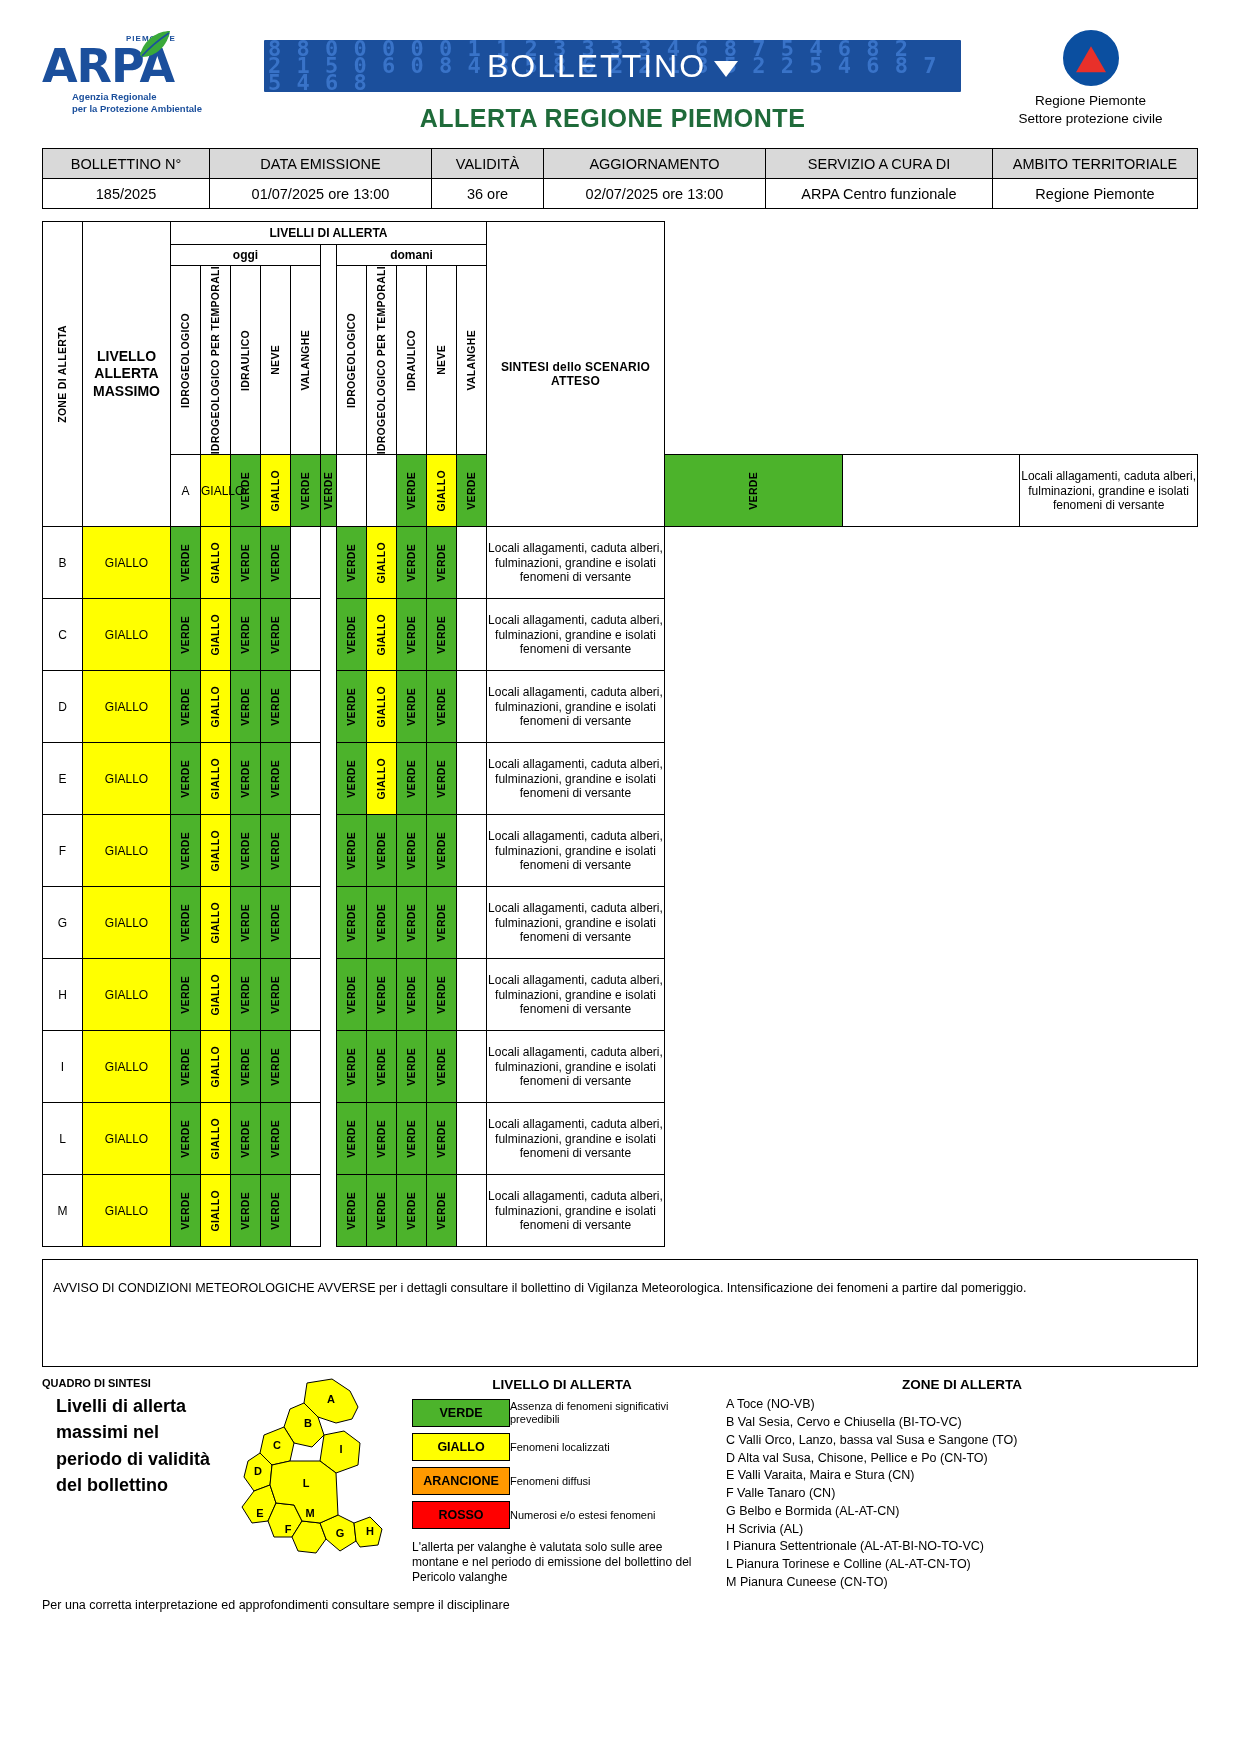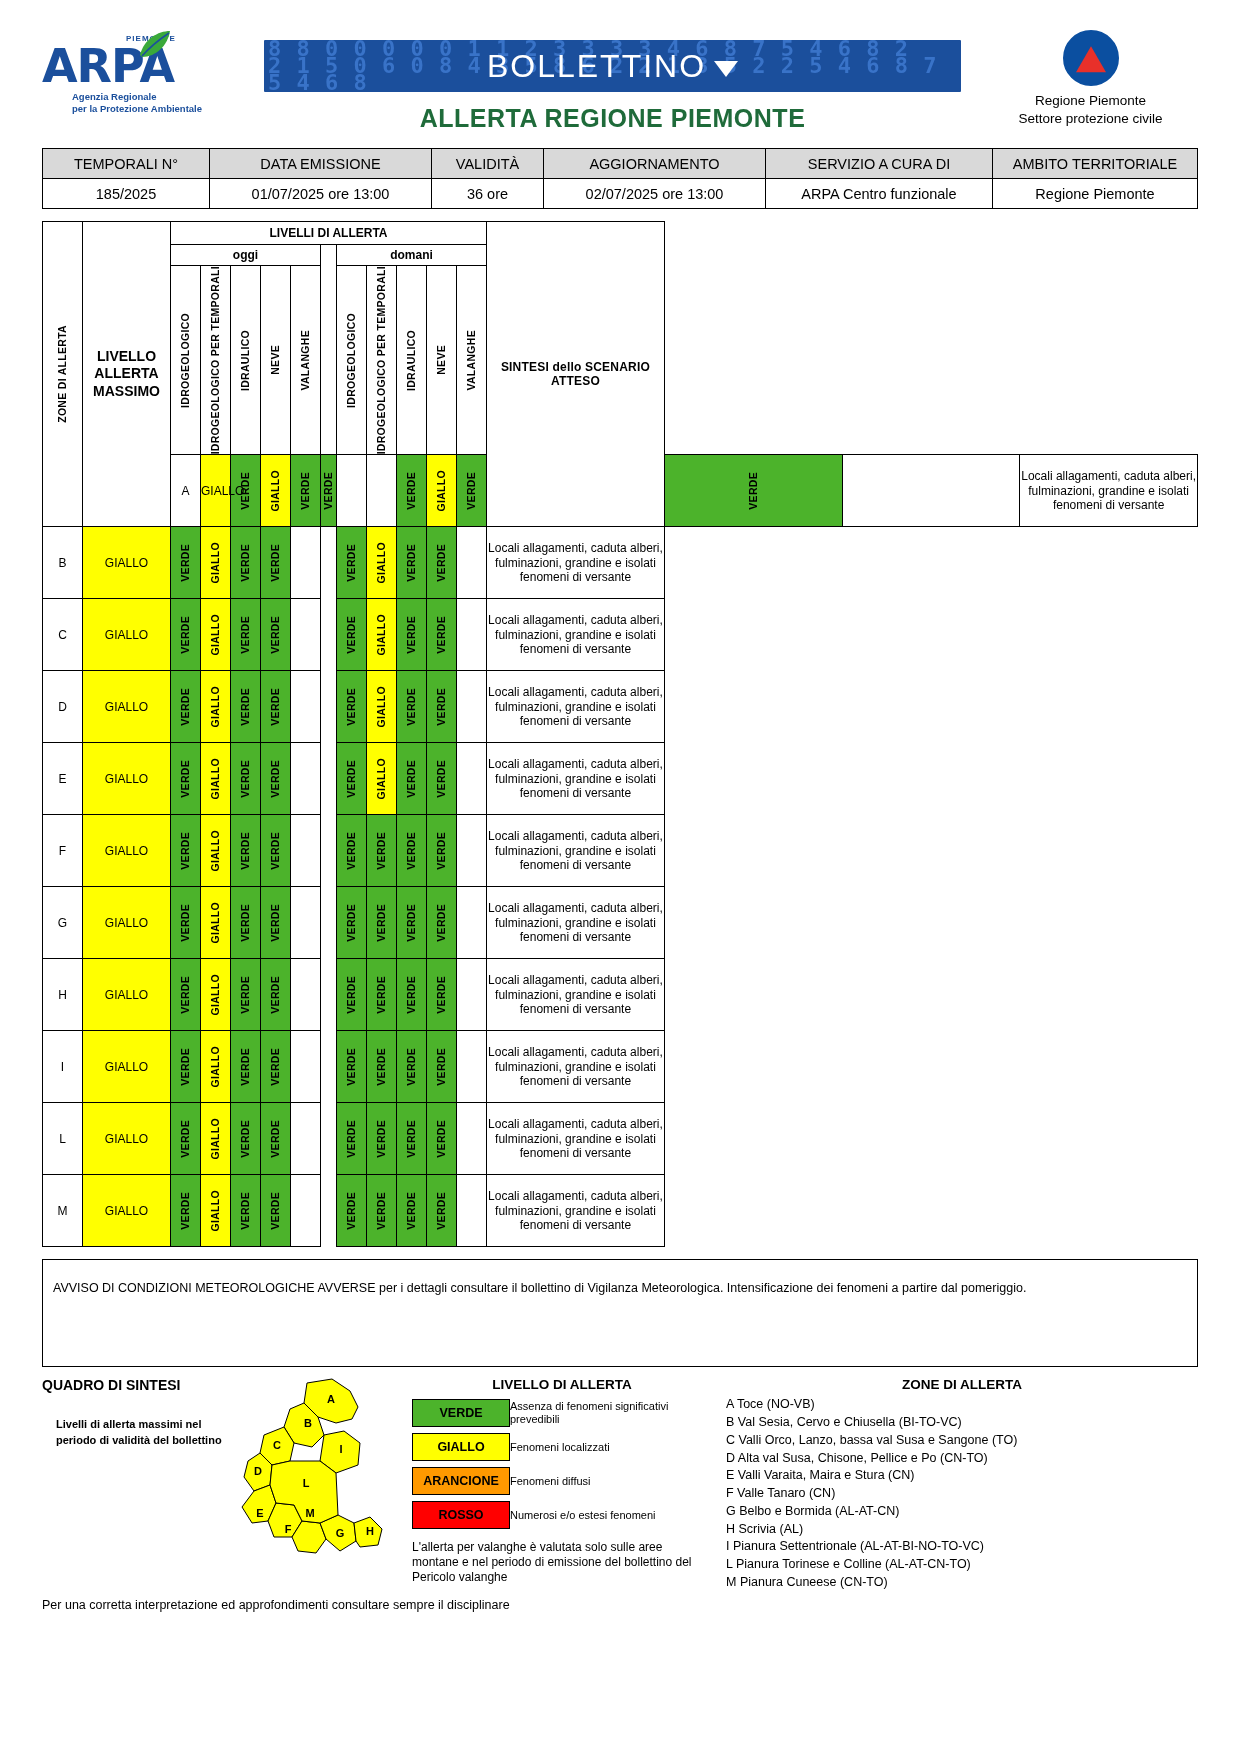--- a/index.html
+++ b/index.html
@@ -209,22 +209,22 @@
     line-height: 1.3;
   }
 
   
   .bottom {
     display: flex;
     margin-top: 10px;
     font-size: 12.5px;
   }
   .col-quadro { width: 185px; }
-  .quadro-title { font-weight: bold; font-size: 14px; margin-bottom: 24px; }
-  .quadro-text { font-weight: bold; font-size: 11px; line-height: 1.45; padding-left: 14px; }
+  .quadro-title { font-weight: bold; font-size: 11px; margin-bottom: 4px; }
+  .quadro-text { font-weight: bold; font-size: 18px; line-height: 1.45; padding-left: 14px; }
   .col-map { width: 185px; position: relative; }
   .col-legend { width: 300px; }
   .col-zone { flex: 1; padding-left: 14px; }
   .legend-title, .zone-title {
     font-weight: bold; font-size: 13.5px; text-align: center; margin-bottom: 4px;
   }
   table.legend { border-collapse: collapse; }
   table.legend td { padding: 0; vertical-align: middle; }
   .lg-box {
     width: 96px; height: 26px;
@@ -286,21 +286,21 @@
     <div class="header-right">
       <div class="pc-logo"></div>
       <div>Regione Piemonte</div>
       <div>Settore protezione civile</div>
     </div>
   </div>
 
   <table class="info">
     <tbody>
         <tr class="head">
-      <td style="width:160px">TEMPORALI N°</td>
+      <td style="width:160px">BOLLETTINO N°</td>
       <td style="width:215px">DATA EMISSIONE</td>
       <td style="width:105px">VALIDITÀ</td>
       <td style="width:215px">AGGIORNAMENTO</td>
       <td style="width:220px">SERVIZIO A CURA DI</td>
       <td>AMBITO TERRITORIALE</td>
     </tr>
     <tr>
       <td>185/2025</td>
       <td>01/07/2025 ore 13:00</td>
       <td>36 ore</td>

